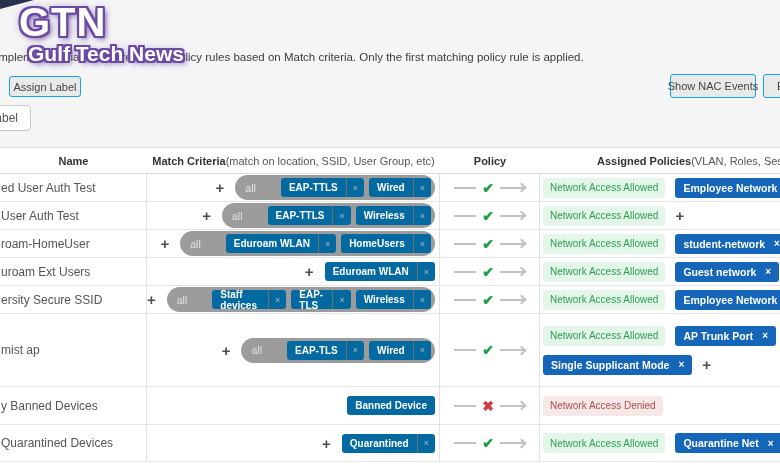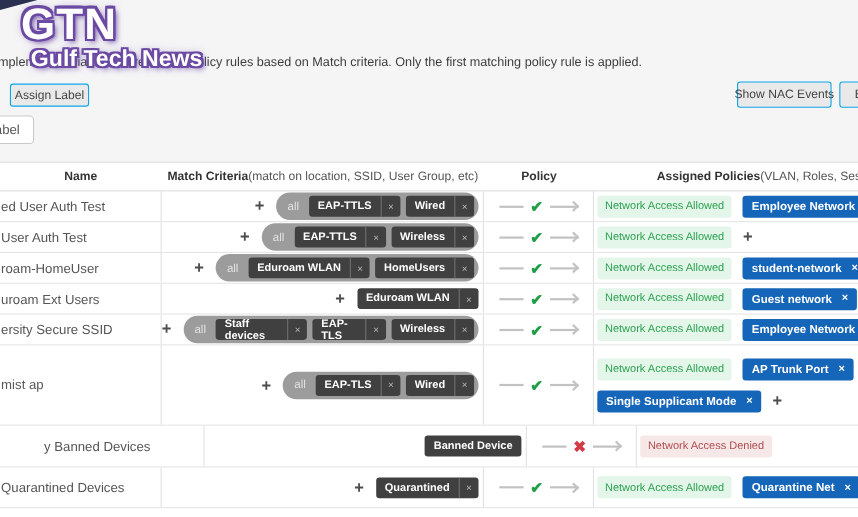--- a/index.html
+++ b/index.html
@@ -36,35 +36,35 @@
   .thead { position:relative; height:26px; border-bottom:1px solid #dcdcdc; font-size:11px;text-decoration:underline; }
   .thead .hcell { position:absolute; top:0; height:26px; display:flex; align-items:center; white-space:nowrap; }
   .h-name { left:0; width:147px; justify-content:center; }
   .h-match { left:147px; width:293px; justify-content:center; }
   .h-policy { left:440px; width:100px; justify-content:center; }
   .h-assigned { left:540px; width:240px; justify-content:flex-start; padding-left:57px; overflow:visible; }
   .hb { font-weight:bold; color:#333; }
   .hn { color:#555; }
   .rows .row { display:flex; height:28px; border-bottom:1px solid #e5e5e5; }
   .rows .row:nth-child(6) { height:73px; }
-  .rows .row:nth-child(7) { height:38px;padding-left:39px; }
+  .rows .row:nth-child(7) { height:38px; }
   .rows .row:nth-child(8) { height:37px; }
   .c-name { width:147px; border-right:1px solid #e2e2e2; display:flex; align-items:center;
     font-size:12px; color:#555; padding-left:1px; overflow:hidden; white-space:nowrap; }
   .c-match { width:293px; border-right:1px solid #e2e2e2; display:flex; align-items:center;
     justify-content:flex-end; gap:11px; padding-right:4px; }
   .c-policy { width:100px; border-right:1px solid #e2e2e2; display:flex; align-items:center; justify-content:center; }
   .c-assigned { flex:1; display:flex; flex-direction:column; justify-content:center; gap:9px; padding-left:3px; overflow:hidden; }
   .aline { display:flex; align-items:center; gap:10px; white-space:nowrap; }
   
   .plus { font-size:15px; font-weight:bold; color:#4d4d4d; line-height:1; cursor:pointer; }
   .mgroup { display:inline-flex; align-items:center; background:#9c9c9c; border-radius:13px;
     padding:3px 4px 3px 10px; gap:5px; }
-  .mgroup .all { color:#e2e2e2; font-size:10.5px; margin-right:4px; }
-  .dtag { display:inline-flex; align-items:center; background:#404040; color:#fff;
+  .mgroup .all { color:#e2e2e2; font-size:10.5px; margin-right:20px; }
+  .dtag { display:inline-flex; align-items:center; background:#0369a1; color:#fff;
     border-radius:3px; font-size:10px; font-weight:bold; height:19px; }
   .dtag .lbl { padding:0 8px; }
   .dtag .x { border-left:1px solid #6f6f6f; padding:0 6px; color:#b9b9b9;
     font-weight:normal; font-size:9px; height:100%; display:flex; align-items:center; cursor:pointer; }
   .status { display:inline-flex; align-items:center; height:20px; padding:0 7px;
     border-radius:3px; font-size:10px; }
   .status.allow { background:#e4f5ea; color:#2aa24f; }
   .status.deny { background:#f7e8e8; color:#b04a4f; }
   .btag { display:inline-flex; align-items:center; background:#1565b8; color:#fff;
     border-radius:3px; font-size:10.5px; font-weight:bold; height:20px; padding:0 8px; gap:9px; }

